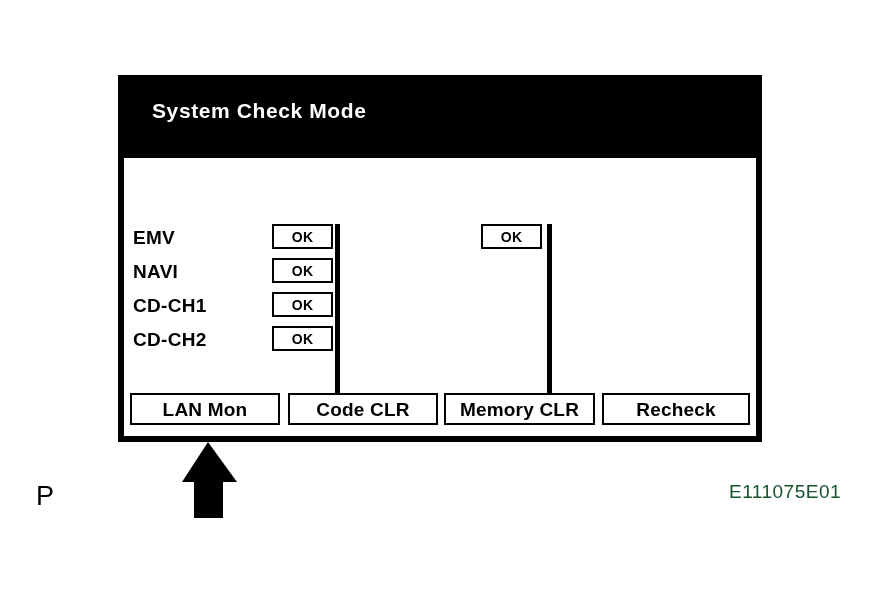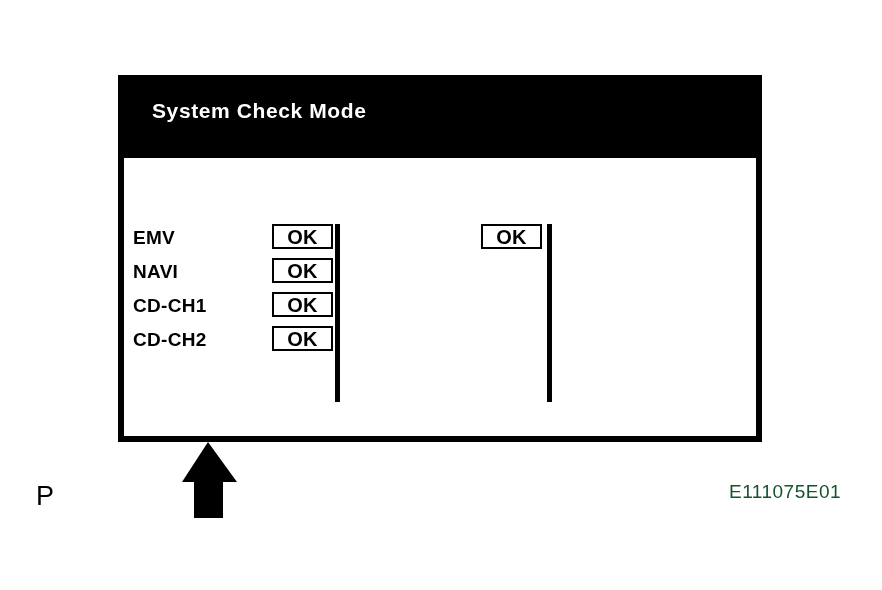--- a/index.html
+++ b/index.html
@@ -120,21 +120,21 @@
     border: 2px solid #000000;
     box-sizing: border-box;
     background: #ffffff;
     display: flex;
     align-items: center;
     justify-content: center;
   }
   #column-left .status-box { left: 139px; }
   #column-mid  .status-box { left: 136px; }
   .status-text {
-    font-size: 20px;
+    font-size: 14px;
     font-weight: bold;
     color: #000000;
     line-height: 1;
     letter-spacing: 0.3px;
   }
 
   
   #button-row {
     position: absolute;
     left: 0;
@@ -243,20 +243,39 @@
     </div>
 
     <div class="check-column" id="column-mid">
       <div class="check-row">
         <span class="status-box">
           <span class="status-text">OK</span>
         </span>
       </div>
     </div>
 
+    <div id="button-row">
+
+      <div class="action-button" id="btn-lan-mon">
+        <span class="btn-label">LAN Mon</span>
+      </div>
+
+      <div class="action-button" id="btn-code-clr">
+        <span class="btn-label">Code CLR</span>
+      </div>
+
+      <div class="action-button" id="btn-memory-clr">
+        <span class="btn-label">Memory CLR</span>
+      </div>
+
+      <div class="action-button" id="btn-recheck">
+        <span class="btn-label">Recheck</span>
+      </div>
+
+    </div>
 
   </div>
 </div>
 
 <svg id="callout-arrow" viewBox="0 0 60 76">
   <polygon points="28,0 57,40 43,40 43,76 14,76 14,40 2,40" fill="#000000"></polygon>
 </svg>
 
 <div id="figure-letter">P</div>
 

